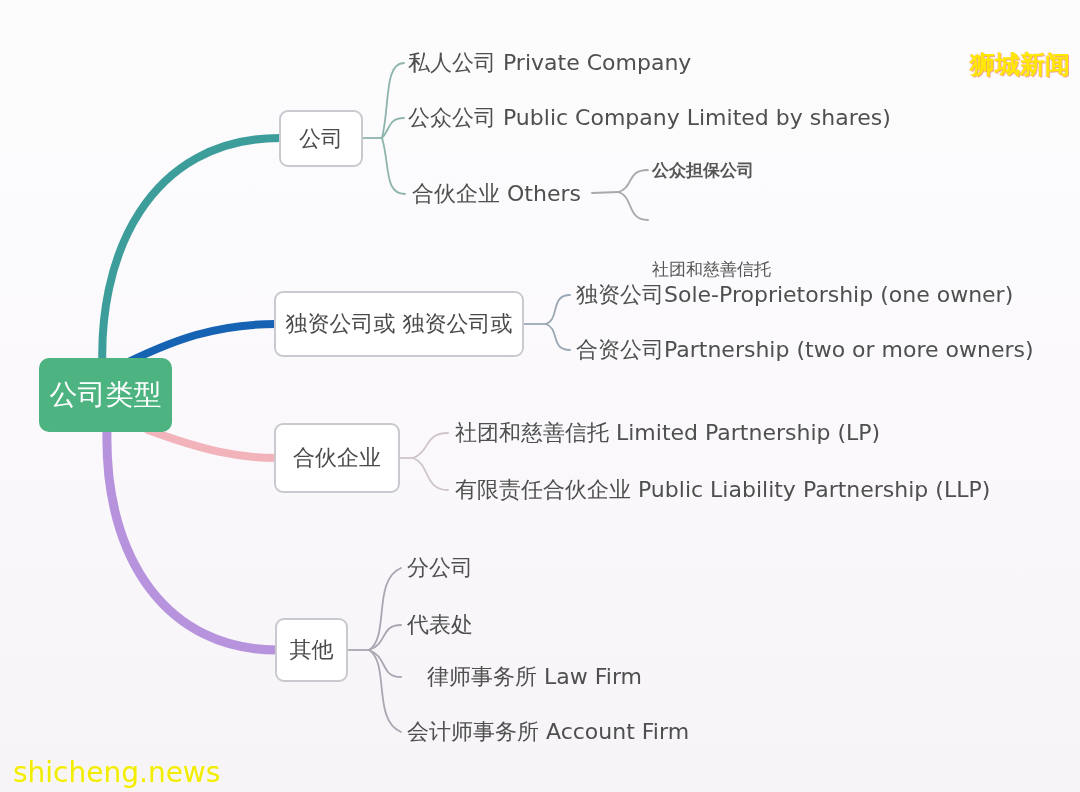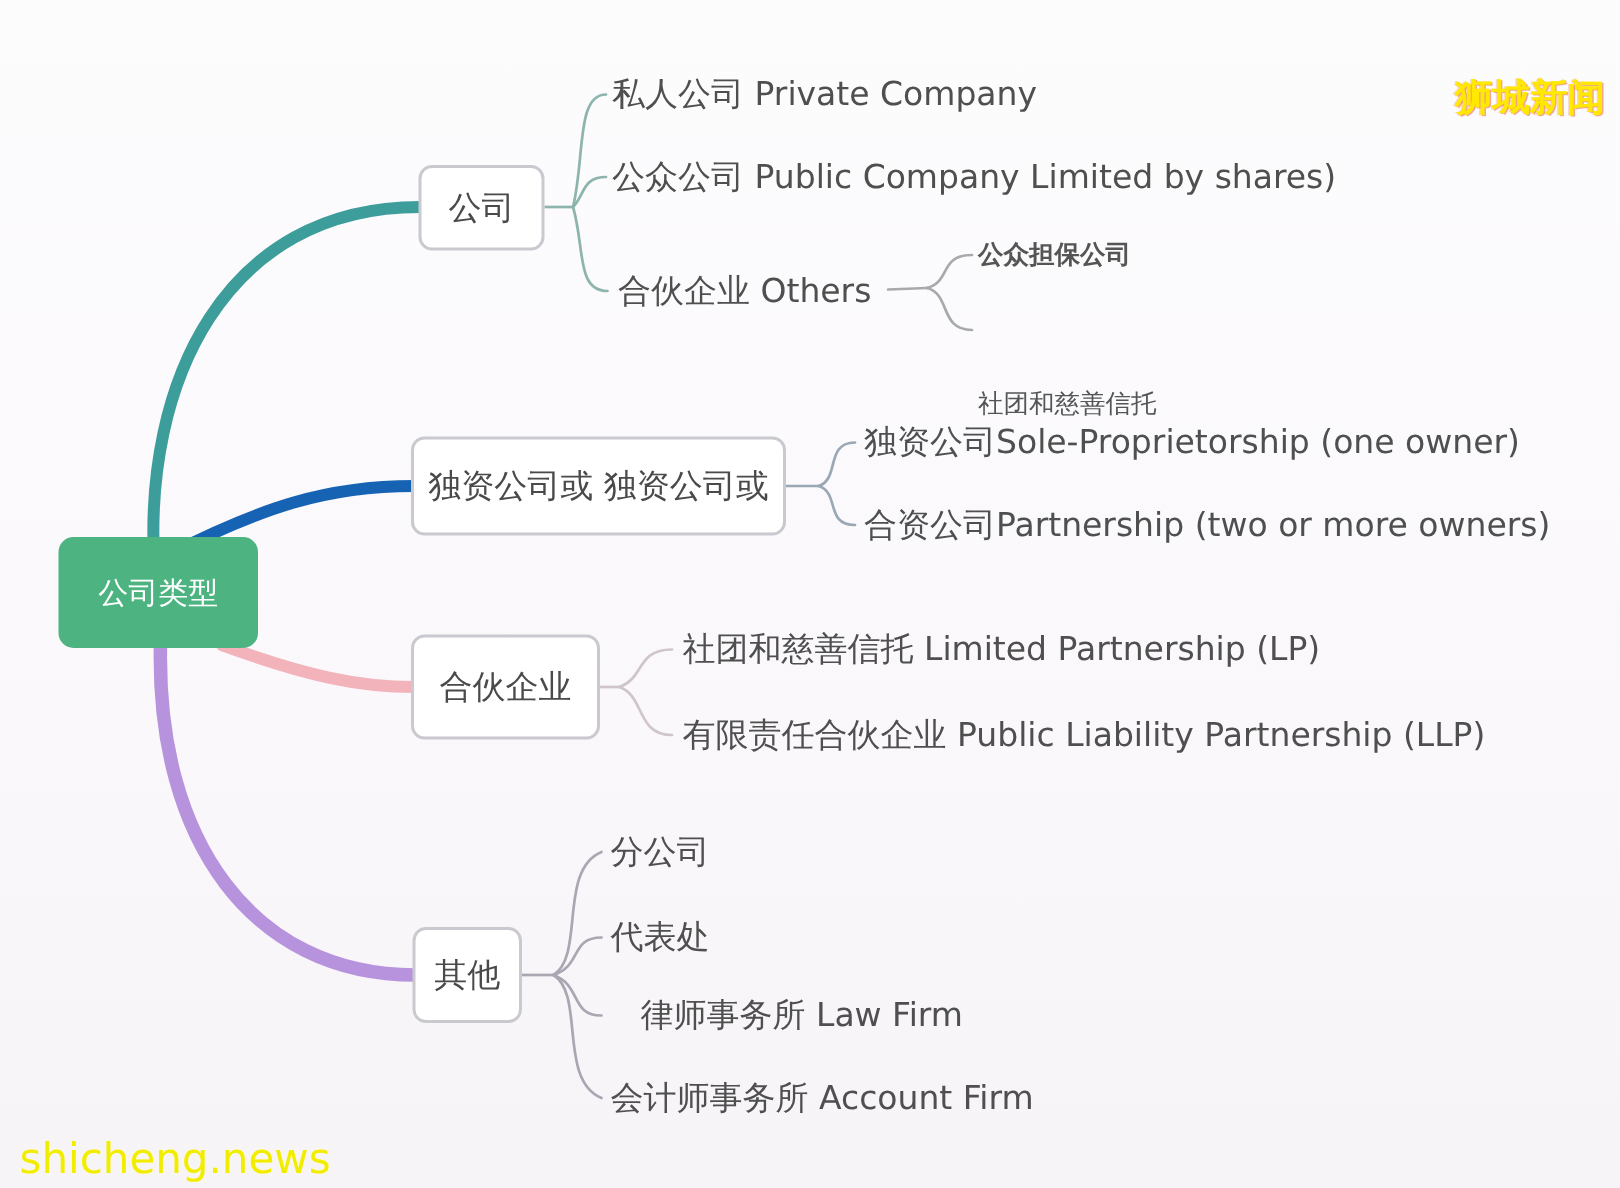--- a/index.html
+++ b/index.html
@@ -24,21 +24,21 @@
     font-size:22px;
     white-space:nowrap;
     box-sizing:border-box;
   }
   .root-box{
     position:absolute;
     display:flex;align-items:center;justify-content:center;
     background:#4db381;
     border-radius:10px;
     color:#ffffff;
-    font-size:20px;
+    font-size:28px;
     white-space:nowrap;
     box-sizing:border-box;
   }
   .leaf{
     position:absolute;
     transform:translateY(-50%);
     font-size:22px;
     color:#4f4f4f;
     white-space:nowrap;
   }

